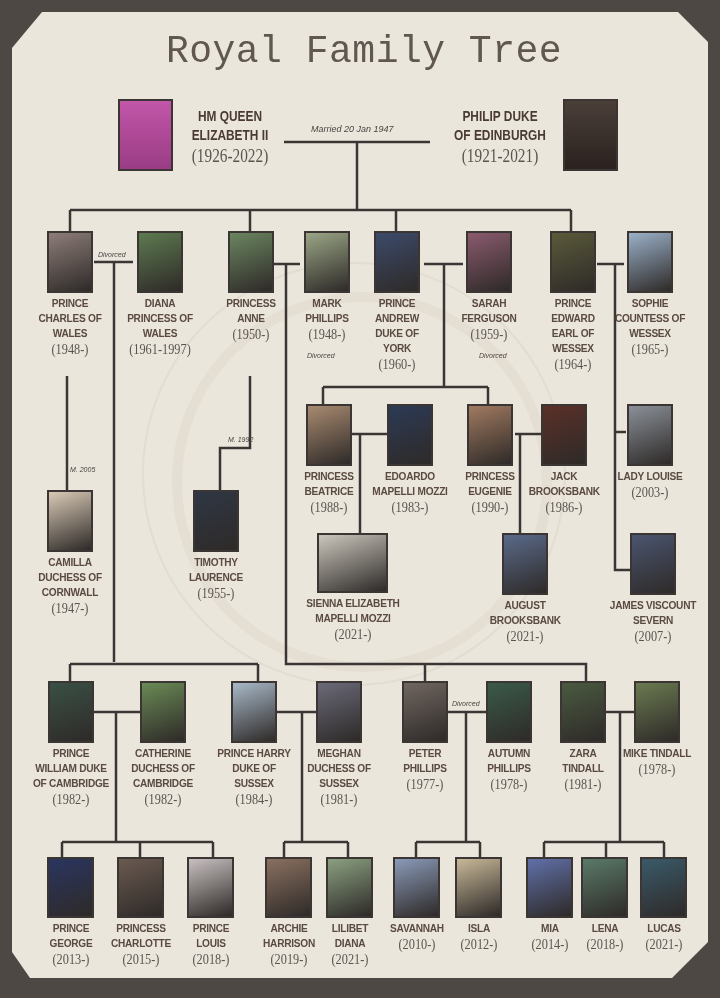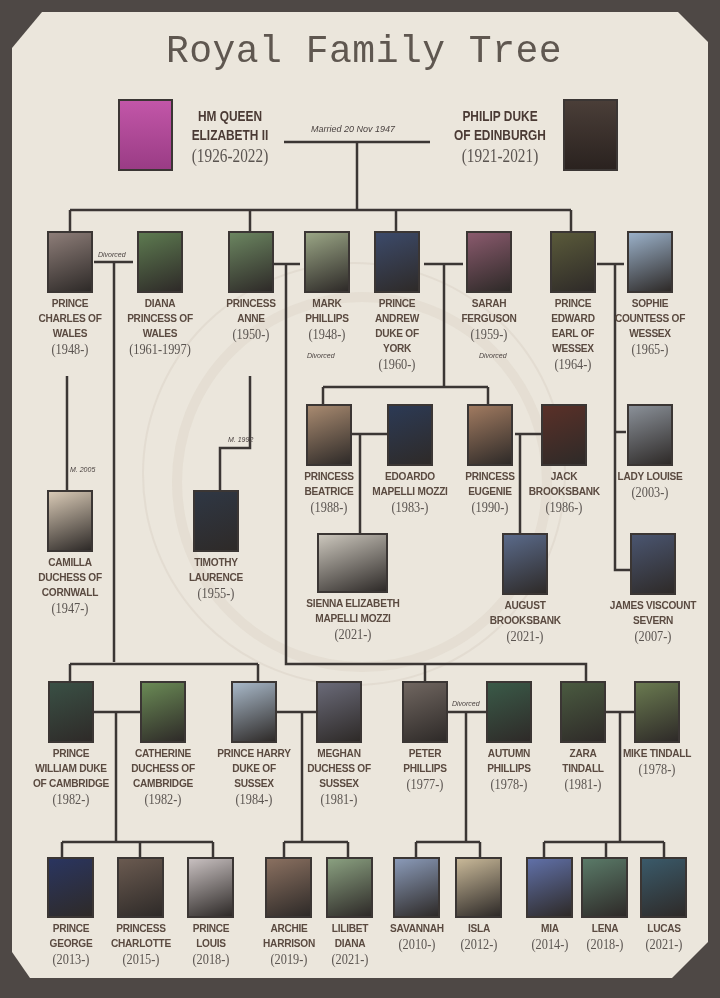--- a/index.html
+++ b/index.html
@@ -99,21 +99,21 @@
 
     <path d="M606 712 H636"></path>
     <path d="M620 712 V842"></path>
     <path d="M544 842 H664"></path>
     <path d="M544 842 V858"></path>
     <path d="M606 842 V858"></path>
     <path d="M664 842 V858"></path>
   </g>
 </svg>
 
-<div class="note" style="left:311px; top:124px; font-size:9px;">Married 20 Nov 1947</div>
+<div class="note" style="left:311px; top:124px; font-size:9px;">Married 20 Jan 1947</div>
 <div class="note" style="left:98px; top:251px;">Divorced</div>
 <div class="note" style="left:307px; top:352px;">Divorced</div>
 <div class="note" style="left:479px; top:352px;">Divorced</div>
 <div class="note" style="left:452px; top:700px;">Divorced</div>
 <div class="note" style="left:70px; top:466px;">M. 2005</div>
 <div class="note" style="left:228px; top:436px;">M. 1992</div>
 
 <div class="photo" style="left:118px; top:99px; width:55px; height:72px; background:linear-gradient(#c256a8,#9a3c85);"></div>
 <div class="big-name" style="left:175px; top:107px; width:110px;">
   <div>HM QUEEN</div>

